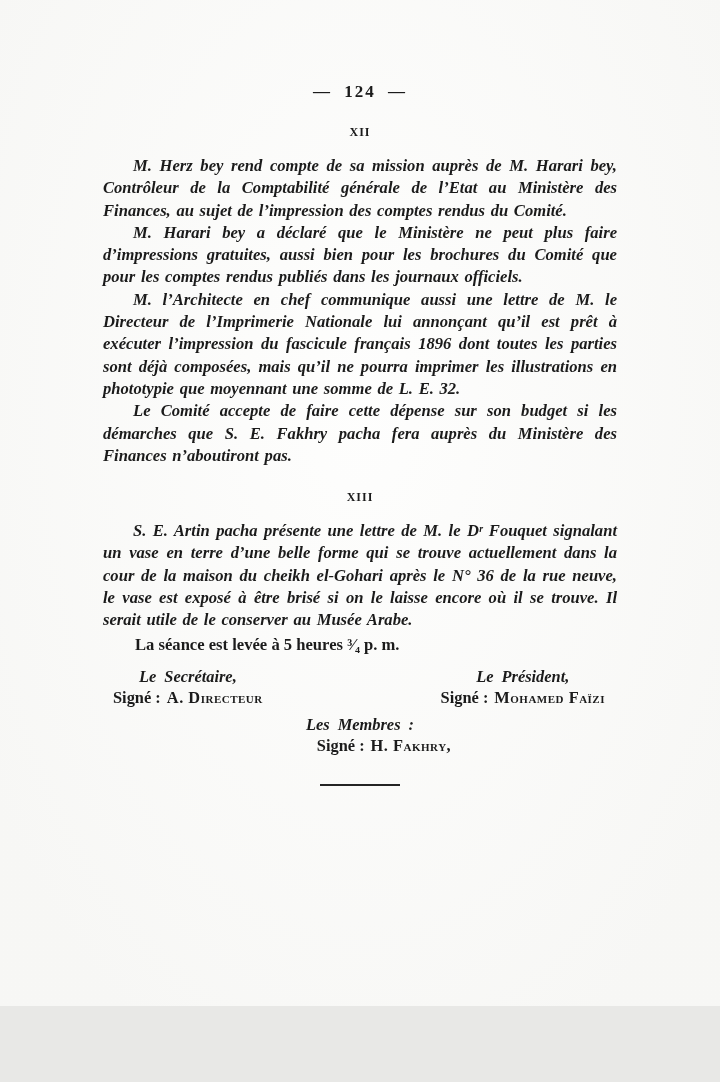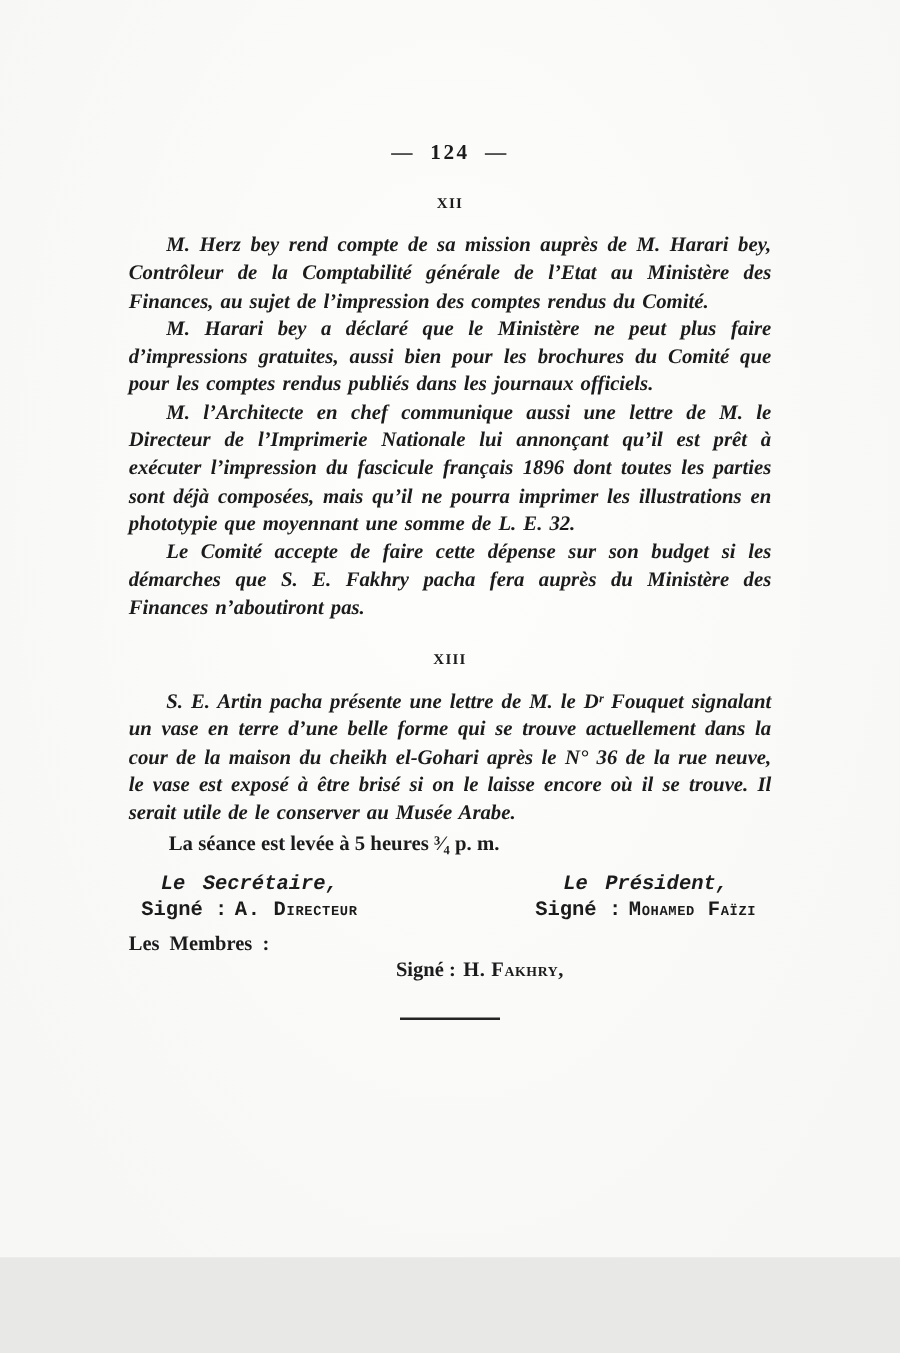--- a/index.html
+++ b/index.html
@@ -10,21 +10,21 @@
   .page {
     position: relative;
     width: 720px;
     height: 1006px;
     margin: 0 auto;
     background: var(--paper);
     background-image: radial-gradient(ellipse at 50% 40%, rgba(255,255,255,.6), rgba(0,0,0,.018) 85%);
     color: var(--ink);
     font-family: "Liberation Serif", "DejaVu Serif", serif;
     box-sizing: border-box;
-    padding: 112px 103px 0 103px;
+    padding: 82px 103px 0 103px;
     overflow: hidden;
   }
   .page-number {
     text-align: center;
     font-size: 17px;
     font-weight: 700;
     letter-spacing: 2px;
     word-spacing: 6px;
   }
   .section-heading {
@@ -51,30 +51,29 @@
     font-weight: 600;
     text-align: left;
     text-indent: 30px;
   }
   .sig-row {
     display: flex;
     justify-content: space-between;
     margin-top: 10px;
     font-size: 16.4px;
     line-height: 21px;
-    font-family: Liberation Mono, monospace;
   }
   .sig-col { text-align: center; font-weight: 700; }
   .sig-col-left  { margin-left: 10px; }
   .sig-col-right { margin-right: 12px; }
   .sig-title { font-style: italic; word-spacing: 4px; }
   .smallcaps { font-variant: small-caps; letter-spacing: 0.5px; }
   .signed-prefix { margin-right: 6px; }
   .members { margin-top: 6px; font-size: 16.4px; line-height: 21px; font-weight: 700; }
-  .members-title { text-align: left; word-spacing: 4px; }
+  .members-title { text-align: center; font-style: italic; word-spacing: 4px; }
   .members-lines {
     width: fit-content;
     margin: 0 auto;
     position: relative;
     left: 24px;
     text-align: right;
   }
   .members-line2 { margin-left: 36px; }
   .end-rule {
     width: 80px;

